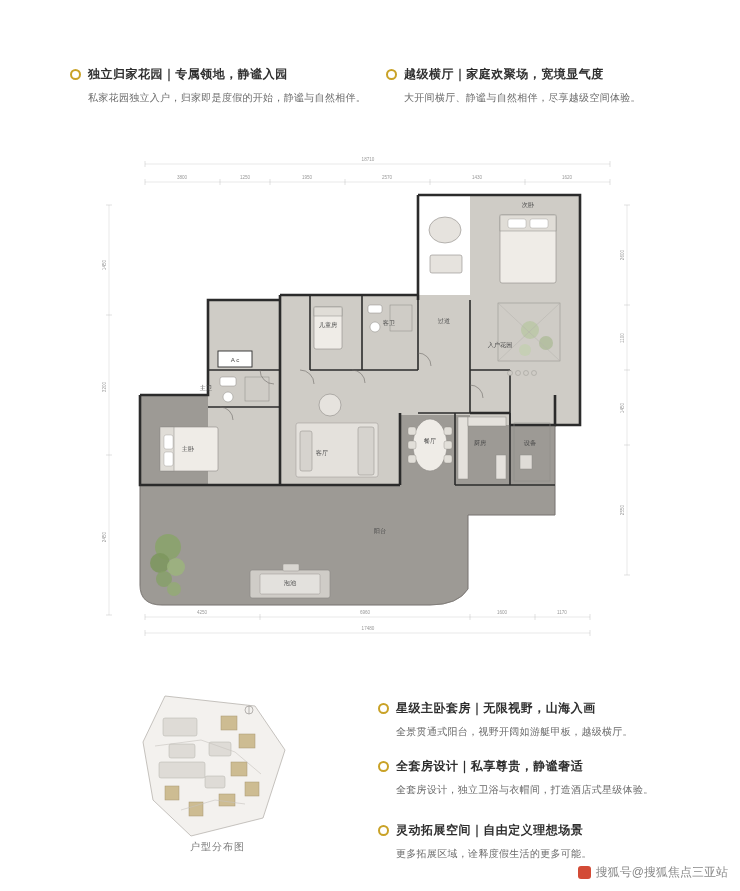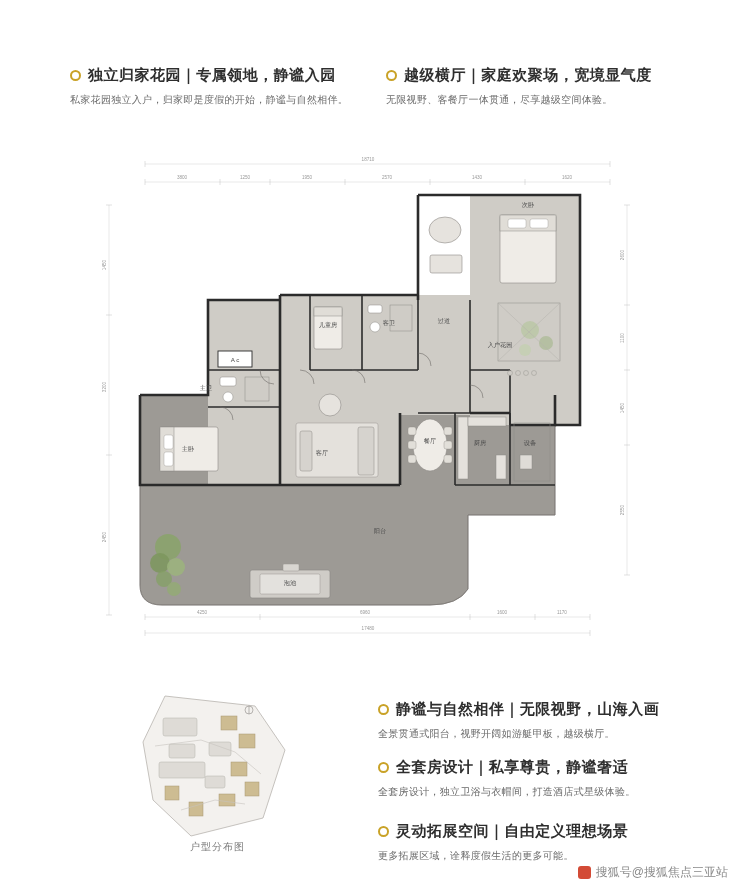--- a/index.html
+++ b/index.html
@@ -27,30 +27,31 @@
   }
   .ring-icon {
     width: 11px;
     height: 11px;
     border-radius: 50%;
     border: 2px solid #c9a227;
     box-sizing: border-box;
     flex: 0 0 auto;
   }
   .feature .title {
-    font-size: 15px;
+    font-size: 12px;
     font-weight: bold;
     color: #2e2e2e;
     letter-spacing: 0.5px;
     white-space: nowrap;
   }
   .feature .desc {
     font-size: 10px;
     color: #6b6b6b;
     margin-top: 8px;
+    margin-left: 18px;
     letter-spacing: 0.3px;
     white-space: nowrap;
   }
 
   #feature-garden { left: 70px; top: 66px; }
   #feature-hall   { left: 386px; top: 66px; }
   #feature-deck   { left: 378px; top: 700px; }
   #feature-master { left: 378px; top: 758px; }
   #feature-flex   { left: 378px; top: 822px; }
 
@@ -122,27 +123,27 @@
     <span class="title">独立归家花园｜专属领地，静谧入园</span>
   </div>
   <div class="desc">私家花园独立入户，归家即是度假的开始，静谧与自然相伴。</div>
 </div>
 
 <div class="feature" id="feature-hall">
   <div class="bullet-row">
     <span class="ring-icon"></span>
     <span class="title">越级横厅｜家庭欢聚场，宽境显气度</span>
   </div>
-  <div class="desc">无限视野、客餐厅一体贯通，尽享越级空间体验。</div>
+  <div class="desc">大开间横厅、静谧与自然相伴，尽享越级空间体验。</div>
 </div>
 
 <div class="feature" id="feature-deck">
   <div class="bullet-row">
     <span class="ring-icon"></span>
-    <span class="title">静谧与自然相伴｜无限视野，山海入画</span>
+    <span class="title">星级主卧套房｜无限视野，山海入画</span>
   </div>
   <div class="desc">全景贯通式阳台，视野开阔如游艇甲板，越级横厅。</div>
 </div>
 
 <div class="feature" id="feature-master">
   <div class="bullet-row">
     <span class="ring-icon"></span>
     <span class="title">全套房设计｜私享尊贵，静谧奢适</span>
   </div>
   <div class="desc">全套房设计，独立卫浴与衣帽间，打造酒店式星级体验。</div>

